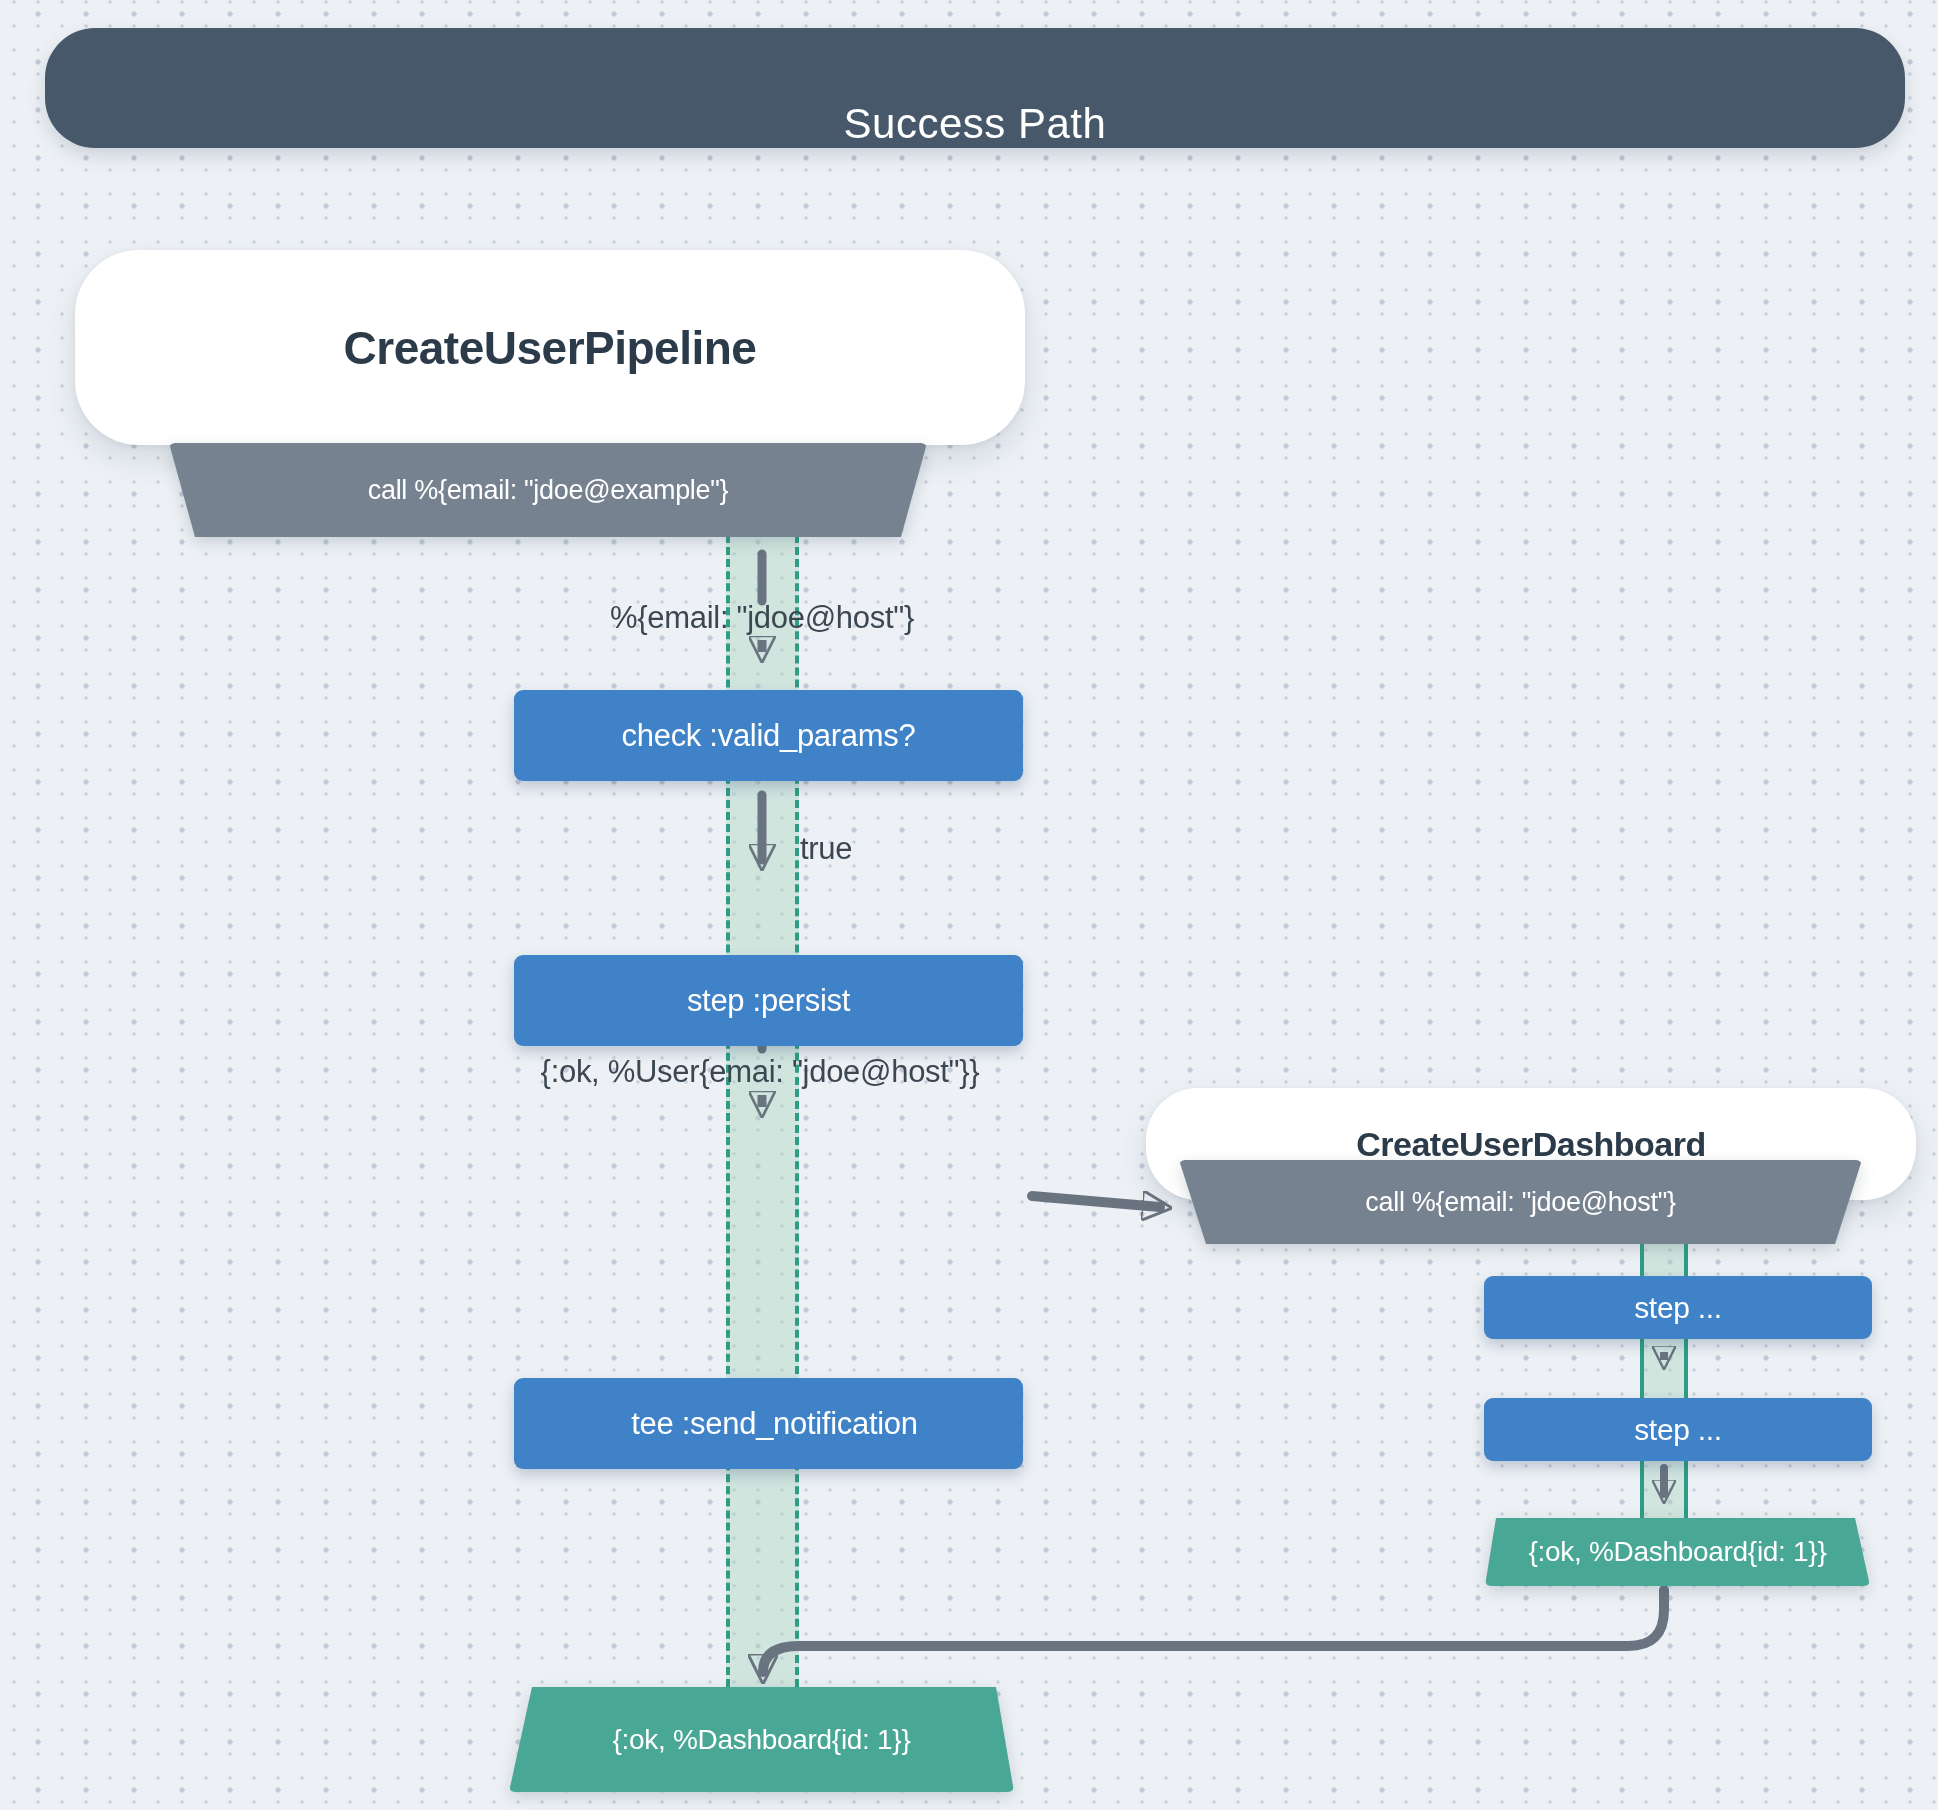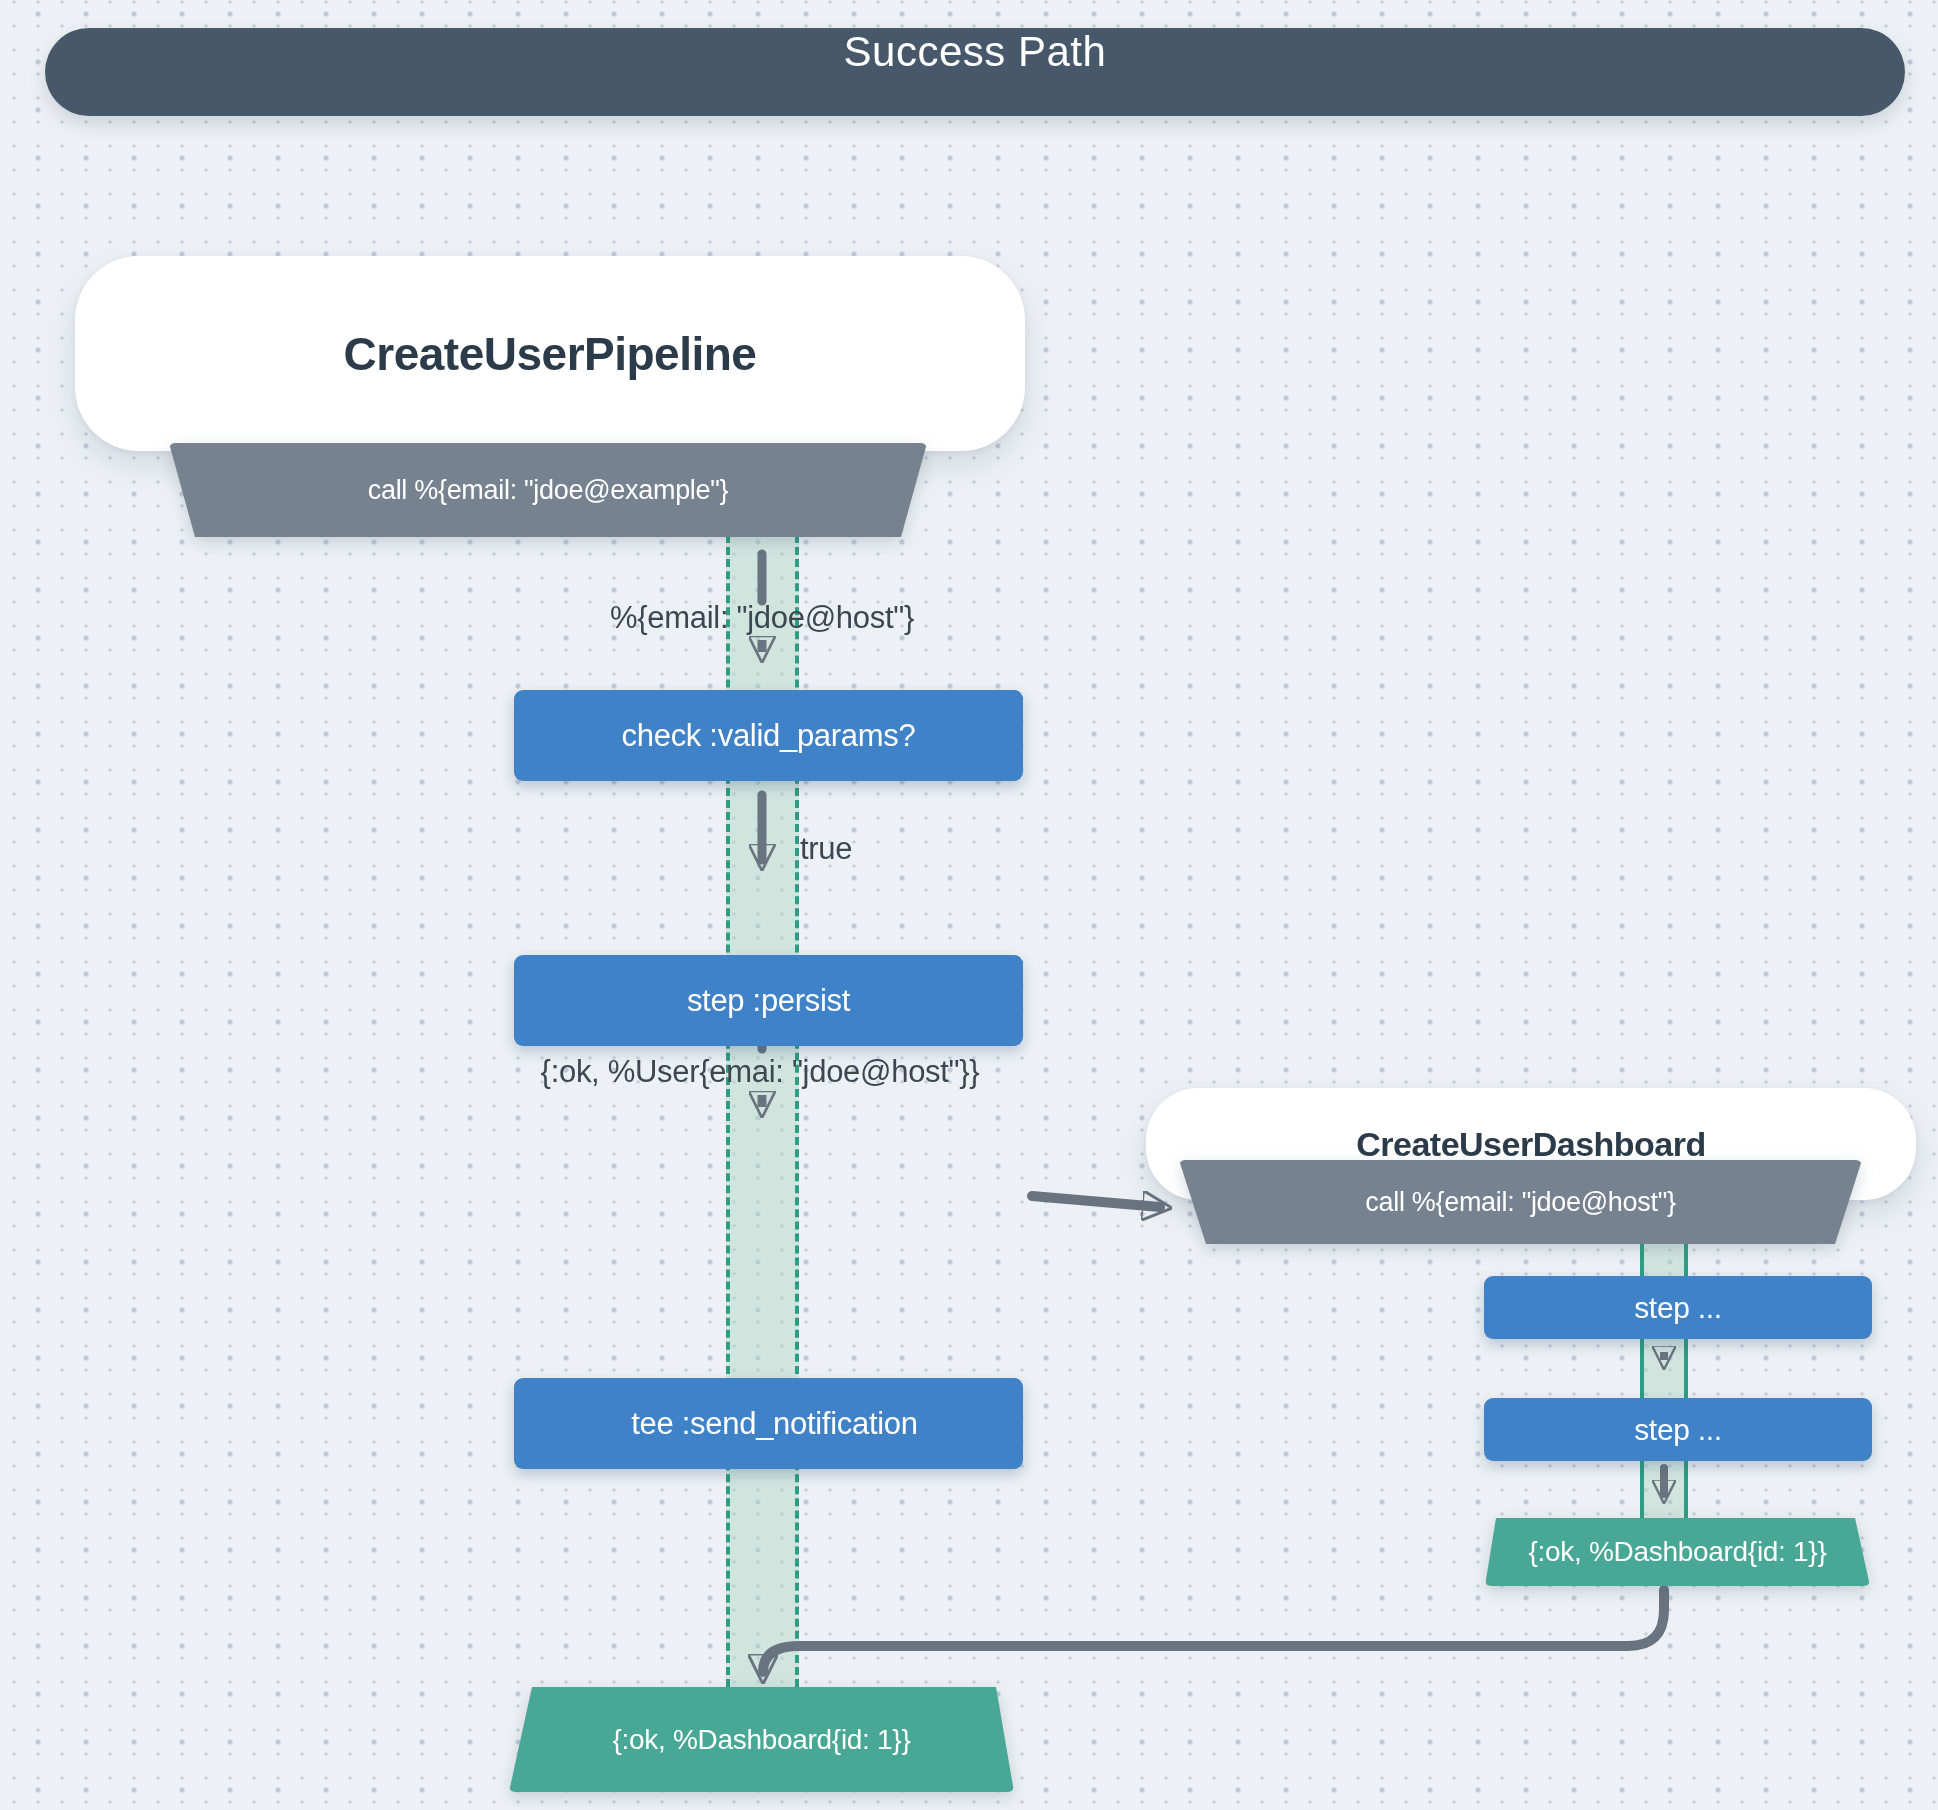--- a/index.html
+++ b/index.html
@@ -15,33 +15,33 @@
     background-color:var(--background);
     background-image:
       radial-gradient(circle,var(--dot_large) 2.4px,transparent 2.9px),
       radial-gradient(circle,var(--dot_small) 1.5px,transparent 1.9px);
     background-size:48px 48px,24px 24px;
     background-position:14px 38px,2px 14px;
     letter-spacing:-0.3px;
   }
   
   .header{
-    position:absolute;left:45px;top:28px;width:1860px;height:88px;
+    position:absolute;left:45px;top:28px;width:1860px;height:120px;
     background:var(--header_bg);border-radius:50px;
-    display:flex;align-items:flex-start;justify-content:center;
+    display:flex;align-items:flex-end;justify-content:center;
     box-shadow:0 8px 18px rgba(60,80,100,.18);z-index:3;
   }
   .header span{color:#fff;font-size:42px;letter-spacing:0.5px;}
   
   .wbox{
     position:absolute;background:var(--card_bg);
     display:flex;align-items:center;justify-content:center;
     box-shadow:0 14px 30px rgba(60,80,100,.14),0 2px 6px rgba(60,80,100,.08);z-index:3;
   }
-  .wbox1{left:75px;top:250px;width:950px;height:195px;border-radius:64px;margin-top:6px;}
+  .wbox1{left:75px;top:250px;width:950px;height:195px;border-radius:64px;}
   .wbox1 span{font-size:46px;font-weight:bold;color:var(--title_text);letter-spacing:-0.5px;}
   .wbox2{left:1146px;top:1048px;width:770px;height:112px;border-radius:52px;margin-top:40px;}
   .wbox2 span{font-size:34px;font-weight:bold;color:var(--title_text);letter-spacing:-0.5px;}
   
   .track{position:absolute;background:var(--track_fill);
     border-left:4px dashed var(--track_border);border-right:4px dashed var(--track_border);z-index:1;}
   .track-main{left:726px;top:535px;width:73px;height:1152px;}
   .track-sub{left:1640px;top:1244px;width:48px;height:274px;border-left-style:solid;border-right-style:solid;}
   
   .trap{position:absolute;display:flex;align-items:center;justify-content:center;

